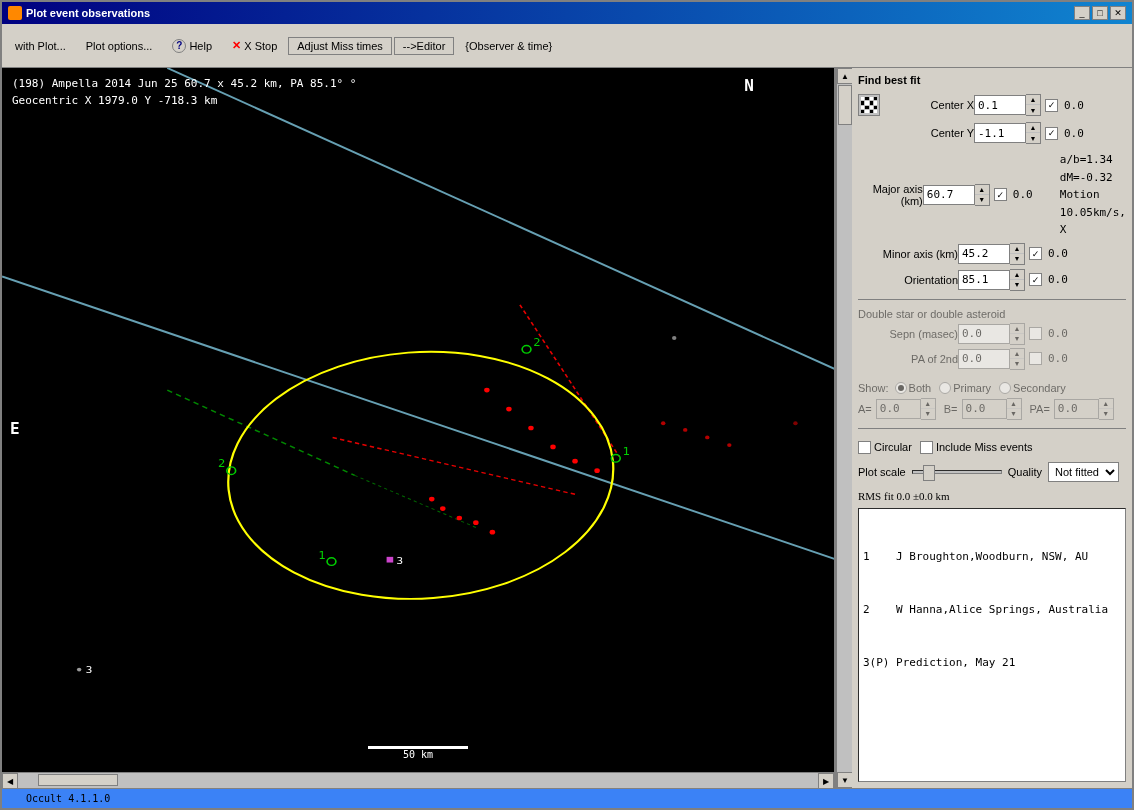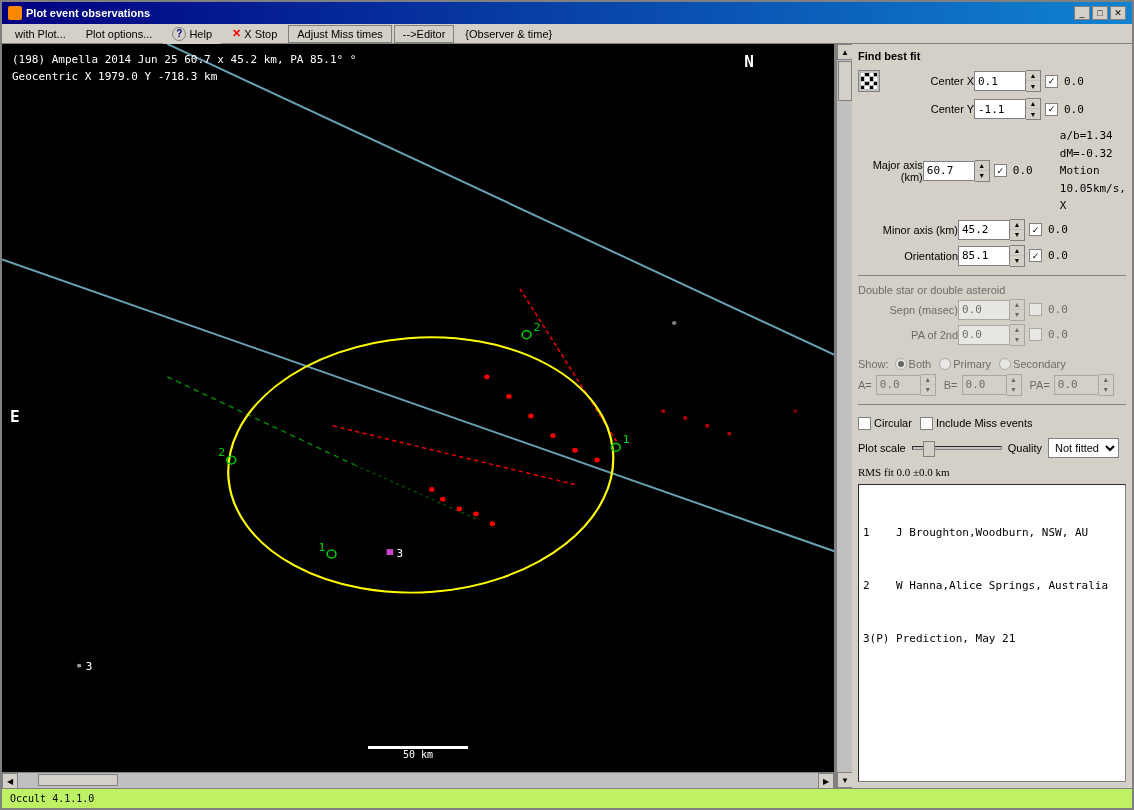--- a/index.html
+++ b/index.html
@@ -7,21 +7,21 @@
     
     .window { width: 1134px; height: 810px; border: 2px solid #808080; background: #d4d0c8; display: flex; flex-direction: column; }
     
     .title-bar { background: linear-gradient(to right, #000080, #1084d0); color: white; padding: 3px 6px; display: flex; align-items: center; justify-content: space-between; height: 22px; }
     .title-bar-left { display: flex; align-items: center; gap: 4px; font-size: 11px; font-weight: bold; }
     .title-bar-icon { width: 14px; height: 14px; background: #ff8800; border-radius: 2px; display: inline-block; }
     .title-bar-controls { display: flex; gap: 2px; }
     .title-bar-btn { width: 16px; height: 14px; background: #d4d0c8; border: 1px solid #808080; display: flex; align-items: center; justify-content: center; font-size: 9px; cursor: pointer; color: #000; }
     .title-bar-btn.close { background: #d4d0c8; }
     
-    .menu-bar { background: #d4d0c8; padding: 2px 4px; display: flex; gap: 2px; height: 20px; align-items: center; border-bottom: 1px solid #808080; }
+    .menu-bar { background: #d4d0c8; padding: 2px 4px; display: flex; gap: 2px; height: 44px; align-items: center; border-bottom: 1px solid #808080; }
     .menu-btn { padding: 2px 8px; font-size: 11px; background: #d4d0c8; border: 1px solid transparent; cursor: pointer; display: flex; align-items: center; gap: 3px; }
     .menu-btn.outlined { border: 1px solid #808080; }
     .menu-btn.arrow { background: #d4d0c8; border: 1px solid #808080; }
     .menu-btn .question-icon { color: #000080; font-weight: bold; border: 1px solid #808080; width: 14px; height: 14px; display: flex; align-items: center; justify-content: center; font-size: 10px; border-radius: 50%; background: #d4d0c8; }
     
     .main-content { display: flex; flex: 1; overflow: hidden; }
     
     .plot-area { flex: 1; background: #000; position: relative; overflow: hidden; border-right: 2px solid #808080; }
     .plot-info { position: absolute; top: 8px; left: 10px; color: white; font-size: 11px; font-family: monospace; line-height: 1.5; }
     .plot-n { position: absolute; top: 8px; right: 80px; color: white; font-size: 16px; font-weight: bold; font-family: monospace; }
@@ -73,21 +73,21 @@
     .plot-scale-label { font-size: 11px; }
     .slider-track { width: 90px; height: 4px; background: #c0c0c0; border: 1px inset #808080; position: relative; }
     .slider-thumb { width: 12px; height: 16px; background: #d4d0c8; border: 1px solid #808080; position: absolute; top: -6px; left: 10px; cursor: pointer; }
     .quality-label { font-size: 11px; }
     .quality-select { height: 20px; font-size: 11px; border: 1px solid #808080; background: white; padding: 0 2px; }
     
     .rms-label { font-size: 11px; font-family: Liberation Serif, serif; margin-top: 4px; }
     
     .results-box { background: white; border: 1px inset #808080; flex: 1; min-height: 200px; padding: 4px; font-size: 11px; font-family: monospace; line-height: 1.6; white-space: pre; margin-top: 2px; }
     
-    .bottom-bar { height: 20px; background: #bef264; border-top: 1px solid #808080; display: flex; align-items: center; padding: 0 8px; font-size: 11px; font-family: monospace; position: relative; }
+    .bottom-bar { height: 20px; background: #3b82f6; border-top: 1px solid #808080; display: flex; align-items: center; padding: 0 24px; font-size: 11px; font-family: monospace; position: relative; }
 
     svg.plot-svg { position: absolute; top: 0; left: 0; width: 100%; height: 100%; }
     
     .version-text { font-size: 10px; font-family: monospace; color: #000; }
     
     .grid-icon { width: 22px; height: 22px; background: #c0c0c0; border: 1px solid #808080; display: grid; grid-template-columns: repeat(4,1fr); grid-template-rows: repeat(4,1fr); gap: 1px; padding: 2px; cursor: pointer; }
     .grid-cell { background: #000; }
     .grid-cell.white { background: #fff; }
   </style>
 </head>

